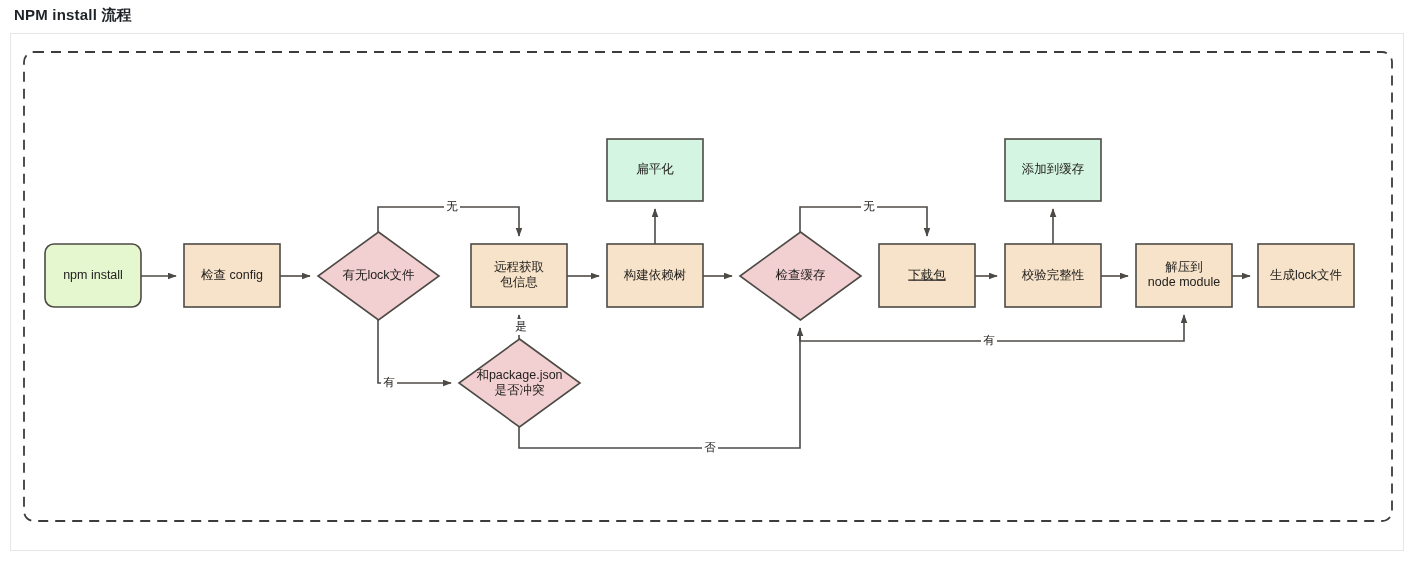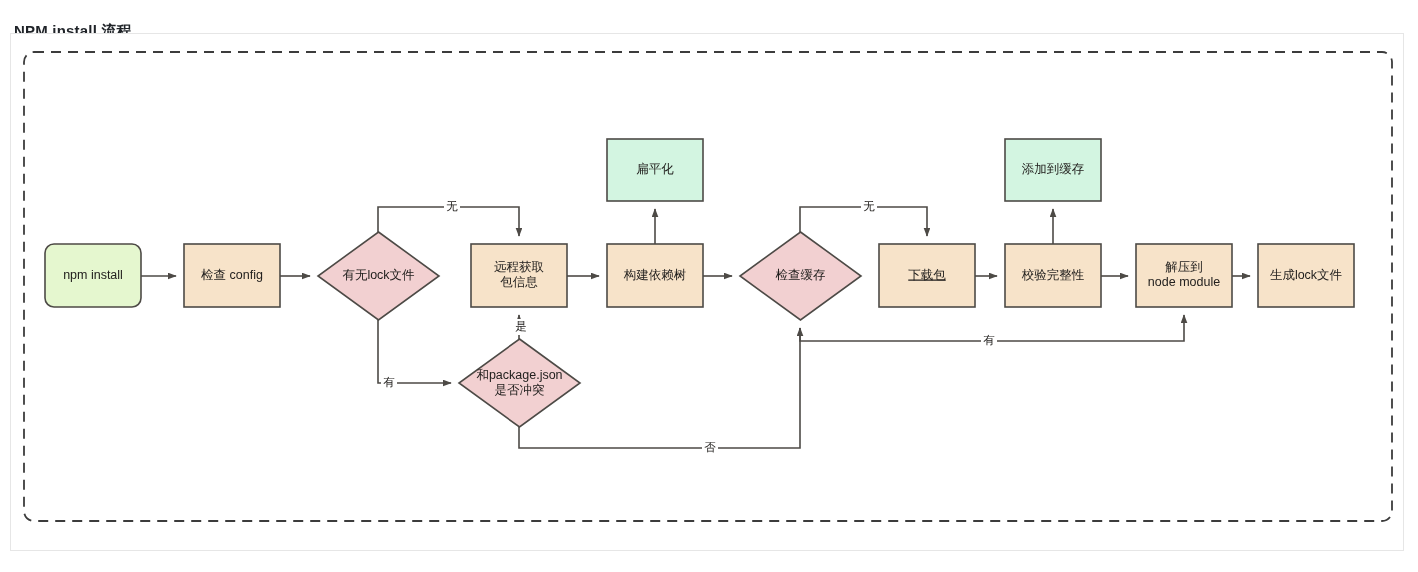--- a/index.html
+++ b/index.html
@@ -6,21 +6,20 @@
   body{
     width:1418px;height:572px;
     background:#ffffff;
     font-family:"Liberation Sans","DejaVu Sans",sans-serif;
     overflow:hidden;
   }
   #page-title{
     position:absolute;left:14px;top:6px;
     font-size:15px;font-weight:bold;color:#1f2328;
     letter-spacing:.2px;
-    margin-top:16px;
   }
   #panel{
     position:absolute;left:10px;top:33px;
     width:1394px;height:518px;
     border:1px solid #e6e6e6;
     background:#ffffff;
     box-sizing:border-box;
   }
   #canvas-wrap{
     position:absolute;left:0;top:0;width:1418px;height:572px;

